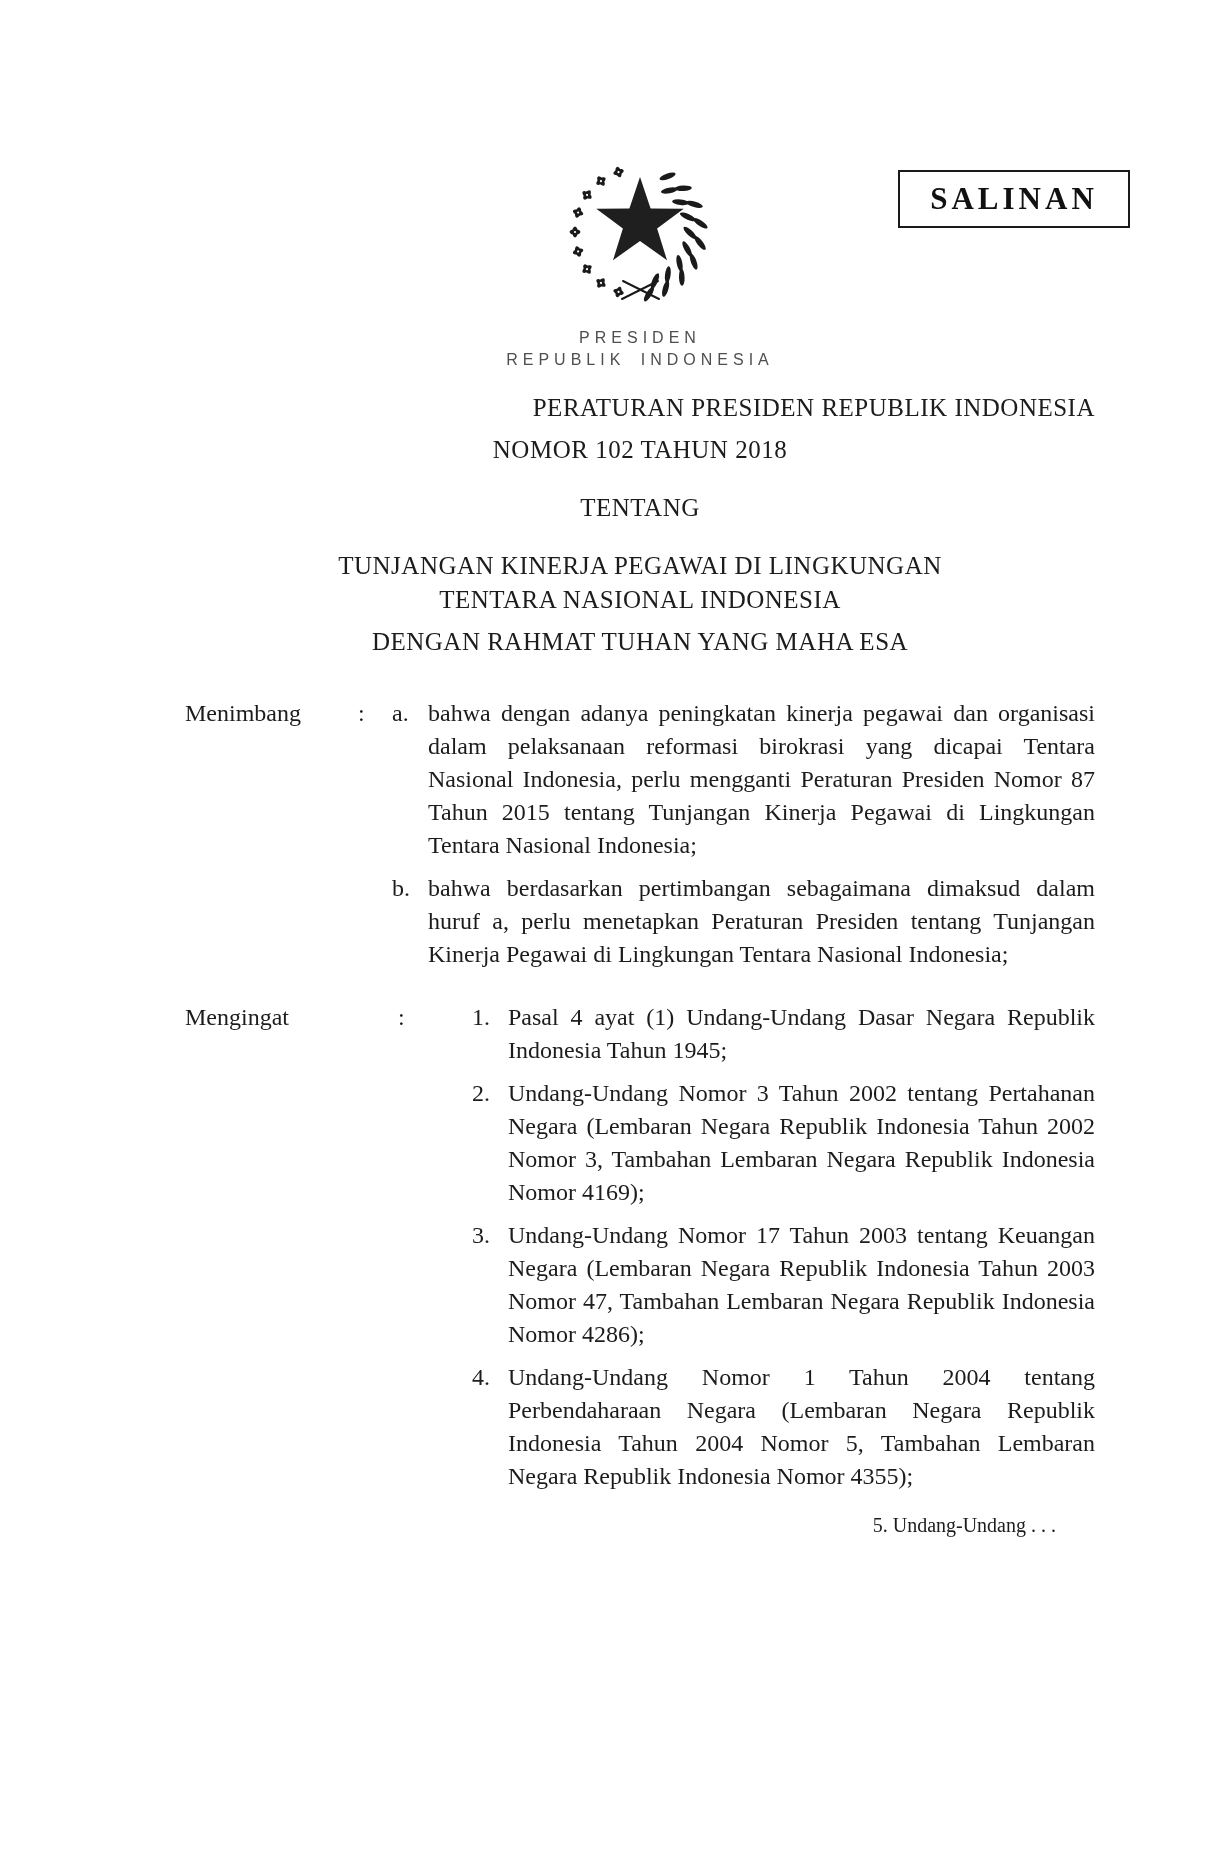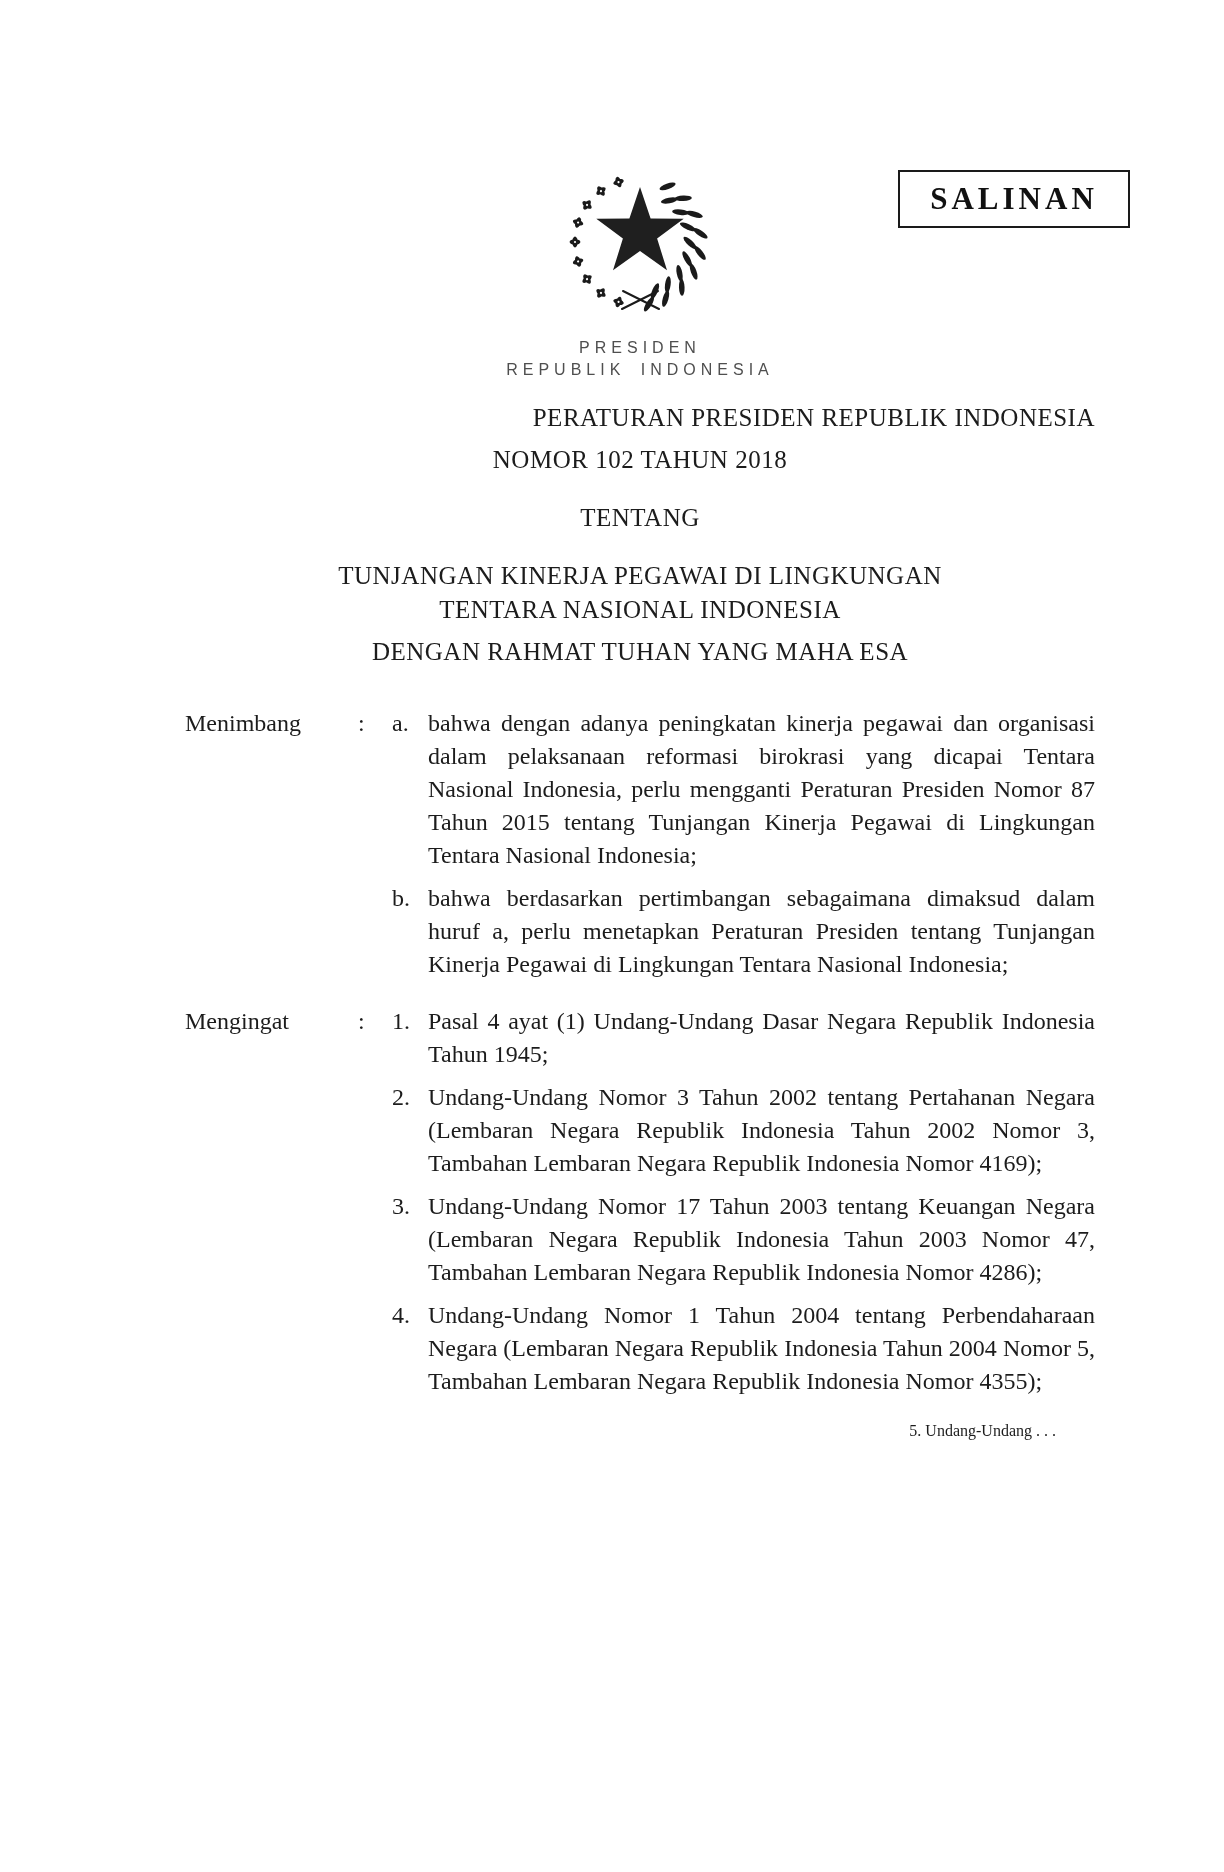--- a/index.html
+++ b/index.html
@@ -15,21 +15,21 @@
   
   .stamp {
     position:absolute; left:898px; top:170px;
     width:228px; height:54px;
     border:2px solid #1a1a1a;
     display:flex; align-items:center; justify-content:center;
     font-weight:bold; font-size:31px; letter-spacing:4px;
     color:#111;
   }
   
-  .content { position:absolute; left:185px; top:12px; width:910px; }
+  .content { position:absolute; left:185px; top:2px; width:910px; }
 
   .emblem { width:160px; height:150px; margin:155px auto 0 auto; }
 
   .letterhead {
     margin-top:20px; text-align:center;
     font-family:"Liberation Sans","DejaVu Sans",sans-serif;
     color:#4f4f4f; font-size:16px; line-height:22px;
     letter-spacing:5px; word-spacing:6px;
   }
 
@@ -37,30 +37,30 @@
   .t1 { margin-top:22px;text-align:right; }
   .t2 { margin-top:12px;text-align:center; }
   .t3 { margin-top:28px; }
   .t4 { margin-top:28px; }
   .t5 { margin-top:4px;  }
   .t6 { margin-top:12px; }
   .t7 { margin-top:38px; }
 
   .clause { display:flex; font-size:24px; line-height:33px; }
   .clause-menimbang { margin-top:40px; }
-  .clause-mengingat { margin-top:24px; }
+  .clause-mengingat { margin-top:30px;gap:40px; }
   .clause .label { flex:0 0 173px; }
   .clause .colon { flex:0 0 34px; }
   .clause .items { flex:1 1 auto; min-width:0; }
   .item { display:flex; }
   .item + .item { margin-top:10px; }
   .item .marker { flex:0 0 36px; }
   .item .text { flex:1 1 auto; text-align:justify; }
 
-  .catchword { margin-top:16px; font-size:16px; line-height:33px; text-align:right; padding-right:39px; }
+  .catchword { margin-top:16px; font-size:20px; line-height:33px; text-align:right; padding-right:39px; }
 </style>
 </head>
 <body>
 
 <div class="page">
 
   <div class="stamp">
     <span>SALINAN</span>
   </div>
 

